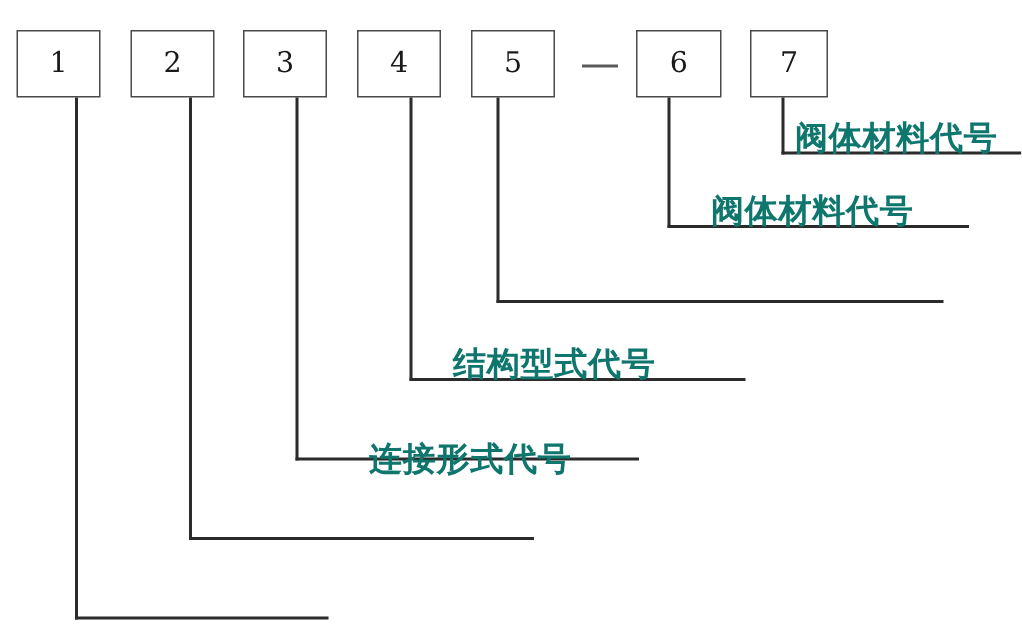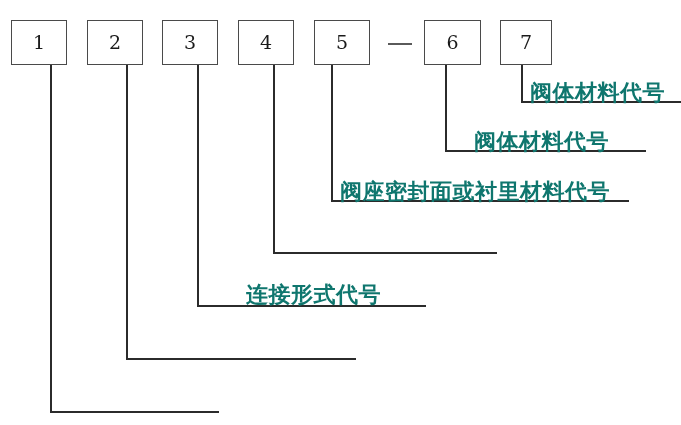--- a/index.html
+++ b/index.html
@@ -74,28 +74,28 @@
   <div class="leader-v" style="left:521px;top:65px;height:38px;"></div>
   <div class="leader-h" style="left:521px;top:101px;width:160px;"></div>
   <div class="label-text" style="left:530px;top:82px;">阀体材料代号</div>
 
   <div class="leader-v" style="left:445px;top:65px;height:87px;"></div>
   <div class="leader-h" style="left:445px;top:150px;width:201px;"></div>
   <div class="label-text" style="left:474px;top:131px;">阀体材料代号</div>
 
   <div class="leader-v" style="left:331px;top:65px;height:137px;"></div>
   <div class="leader-h" style="left:331px;top:200px;width:298px;"></div>
-  <div class="label-text" style="left:340px;top:181px;">阀座密封面或衬里材料代号</div>
 
   <div class="leader-v" style="left:273px;top:65px;height:189px;"></div>
   <div class="leader-h" style="left:273px;top:252px;width:224px;"></div>
+  <div class="label-text" style="left:302px;top:233px;">结构型式代号</div>
 
   <div class="leader-v" style="left:197px;top:65px;height:242px;"></div>
   <div class="leader-h" style="left:197px;top:305px;width:229px;"></div>
-  <div class="label-text" style="left:246px;top:284px;">连接形式代号</div>
+  <div class="label-text" style="left:246px;top:296px;">连接形式代号</div>
 
   <div class="leader-v" style="left:126px;top:65px;height:295px;"></div>
   <div class="leader-h" style="left:126px;top:358px;width:230px;"></div>
 
   <div class="leader-v" style="left:50px;top:65px;height:348px;"></div>
   <div class="leader-h" style="left:50px;top:411px;width:169px;"></div>
 
 </div>
 
 </body></html>

